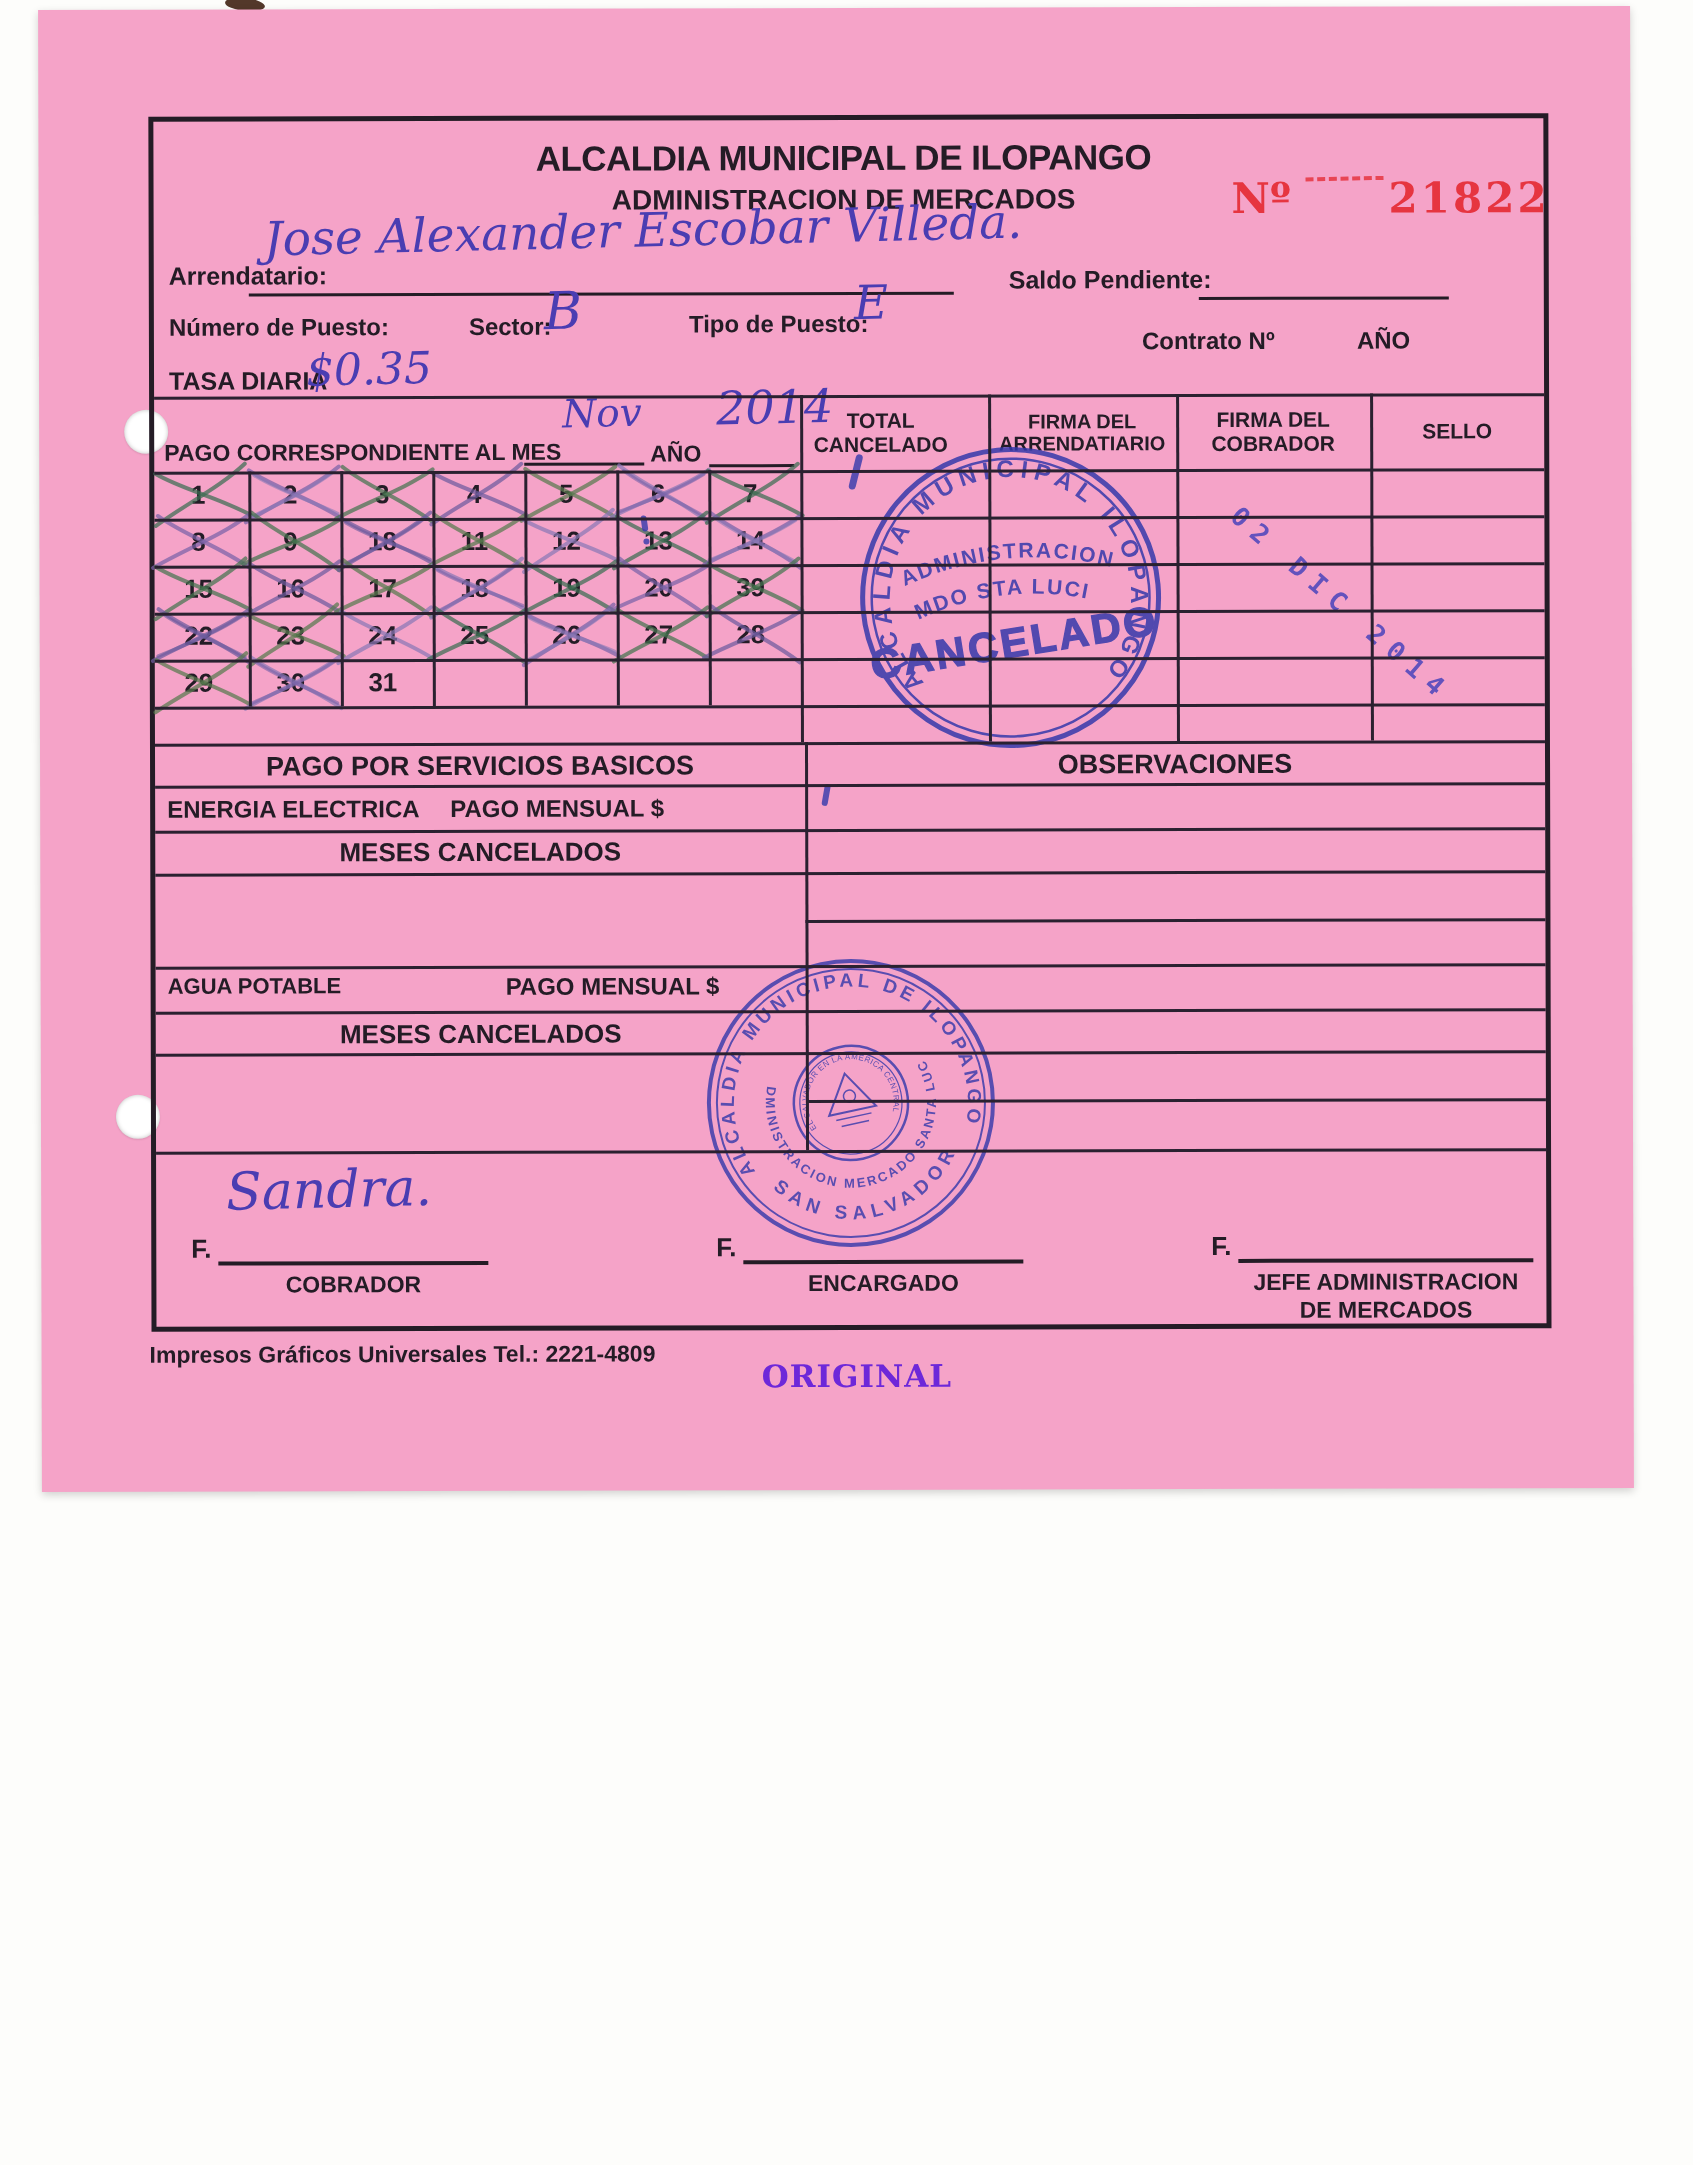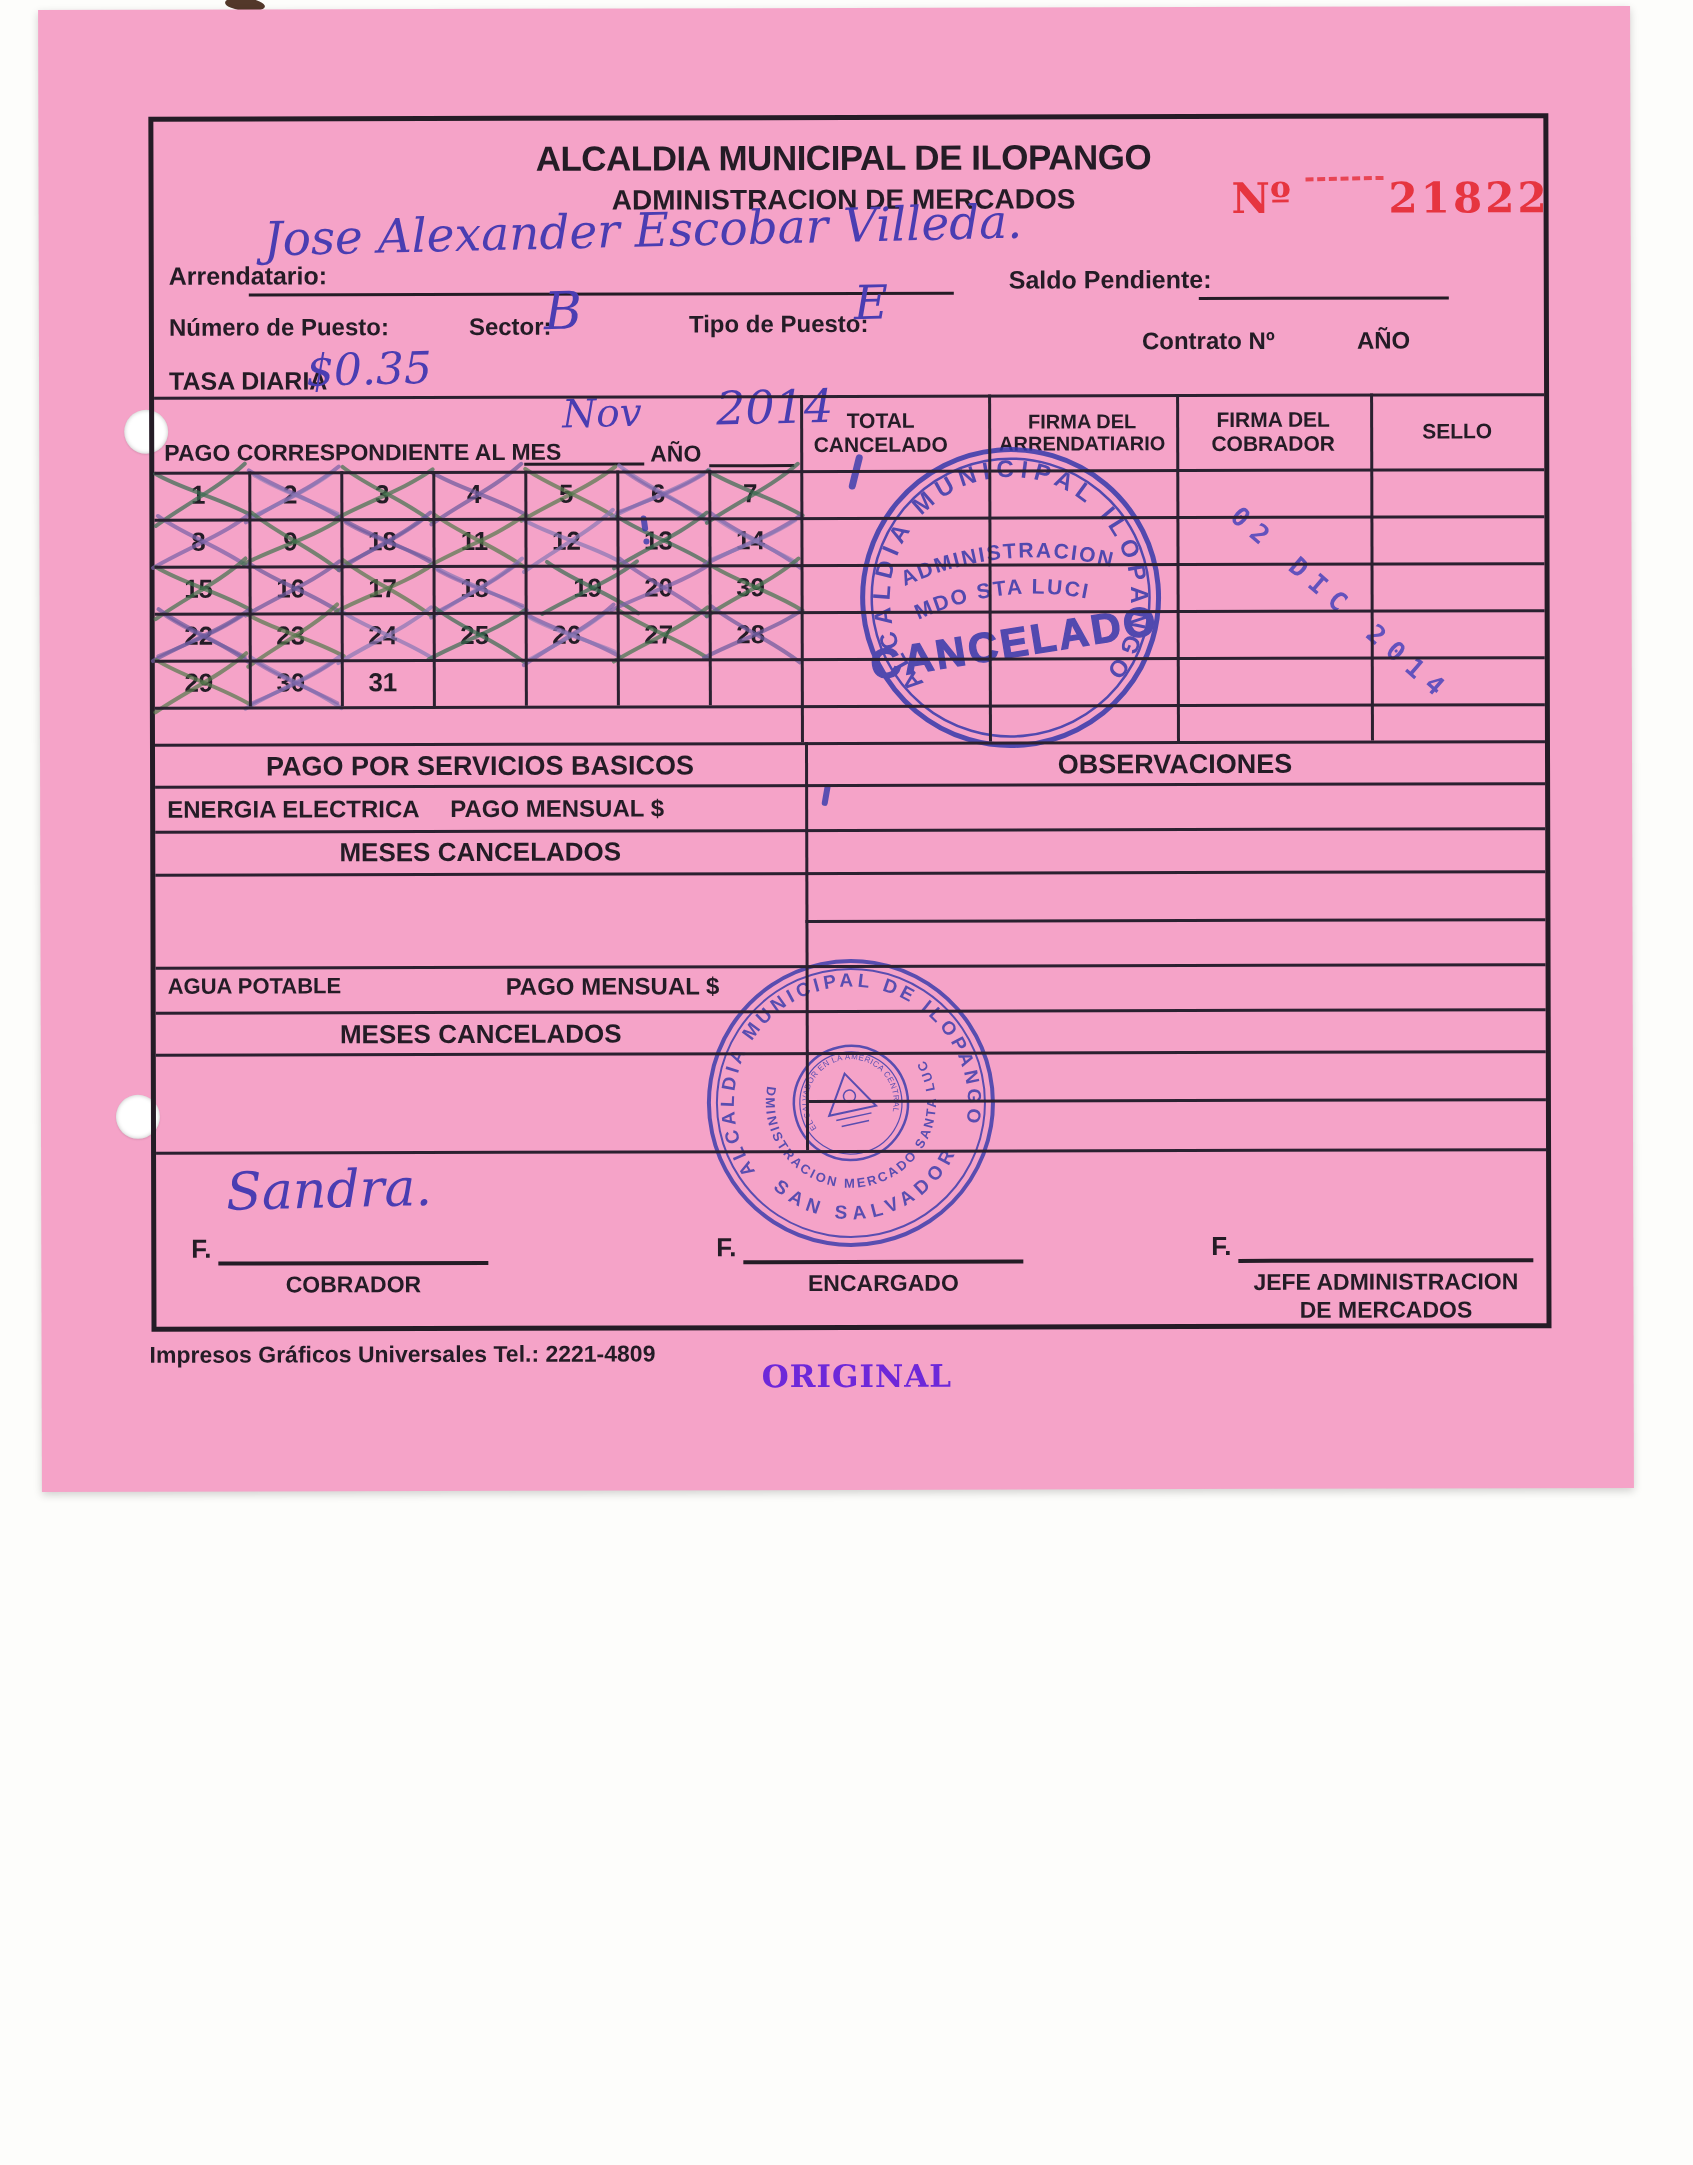--- a/index.html
+++ b/index.html
@@ -215,21 +215,21 @@
         </div>
         <div class="dcell" style="left: 278px; top: 444px;">
           <span class="dnum">18</span>
           <svg viewBox="0 0 104 64" style="position:absolute;left:-6px;top:-9px;width:104px;height:64px;overflow:visible;transform:rotate(-3deg)">
             <path d="M7,7 C34,26 66,35 99,57" fill="none" stroke="#8a79b5" stroke-width="4" stroke-linecap="round" opacity=".72"></path>
             <path d="M97,5 C69,27 36,39 3,59" fill="none" stroke="#8a79b5" stroke-width="4" stroke-linecap="round" opacity=".72"></path>
             <path d="M12,12 C40,30 68,38 95,52" fill="none" stroke="#7a63a8" stroke-width="3.5" stroke-linecap="round" opacity=".6"></path>
             <path d="M92,10 C64,30 34,42 8,54" fill="none" stroke="#7a63a8" stroke-width="3.5" stroke-linecap="round" opacity=".6"></path>
           </svg>
         </div>
-        <div class="dcell" style="left: 370px; top: 444px; margin-left: 21px;">
+        <div class="dcell" style="left: 370px; top: 444px;">
           <span class="dnum">19</span>
           <svg viewBox="0 0 104 64" style="position:absolute;left:-6px;top:-9px;width:104px;height:64px;overflow:visible;transform:rotate(1deg)">
             <path d="M7,7 C34,26 66,35 99,57" fill="none" stroke="#3c6d52" stroke-width="4" stroke-linecap="round" opacity=".72"></path>
             <path d="M97,5 C69,27 36,39 3,59" fill="none" stroke="#3c6d52" stroke-width="4" stroke-linecap="round" opacity=".72"></path>
           </svg>
         </div>
         <div class="dcell" style="left: 462px; top: 444px;">
           <span class="dnum">20</span>
           <svg viewBox="0 0 104 64" style="position:absolute;left:-6px;top:-9px;width:104px;height:64px;overflow:visible;transform:rotate(5deg)">
             <path d="M7,7 C34,26 66,35 99,57" fill="none" stroke="#7a63a8" stroke-width="4" stroke-linecap="round" opacity=".72"></path>

